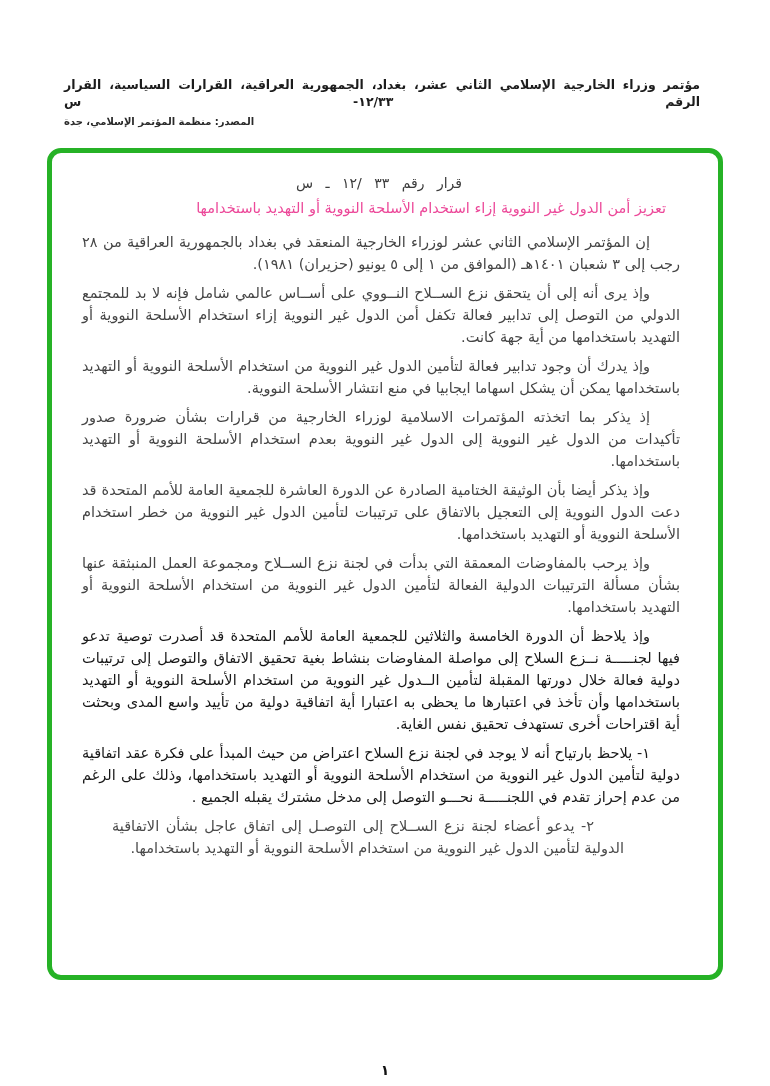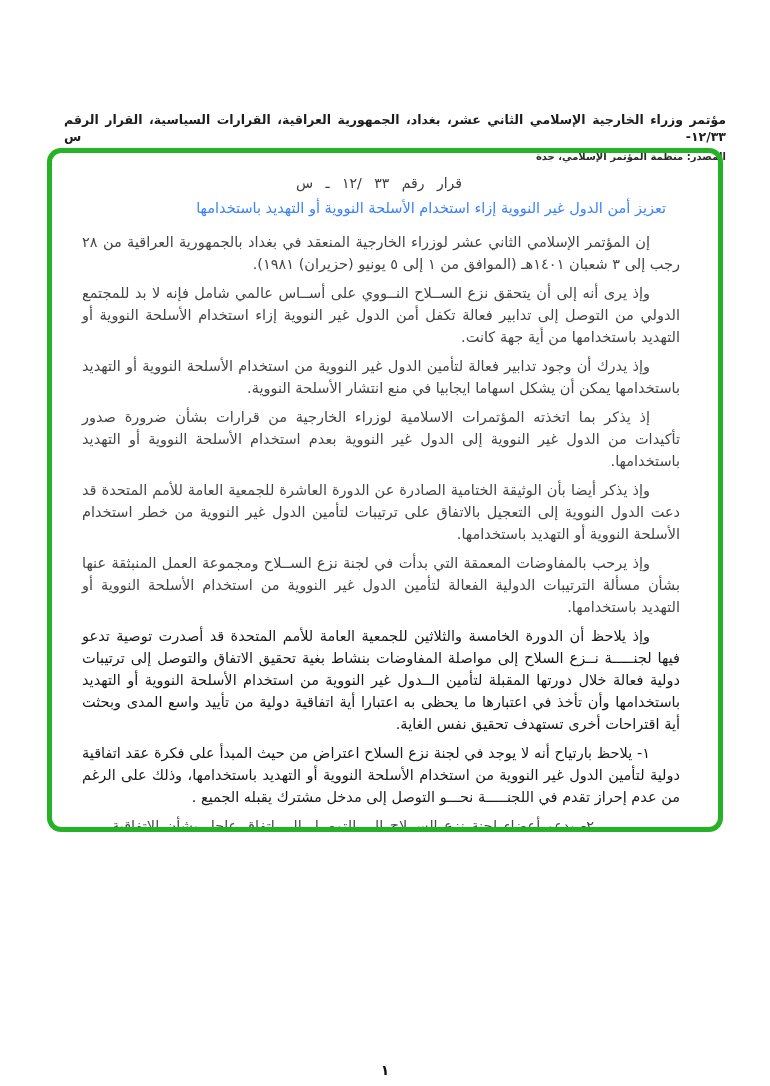--- a/index.html
+++ b/index.html
@@ -12,46 +12,45 @@
     width: 770px;
     height: 1086px;
     background: #ffffff;
     overflow: hidden;
     font-family: "DejaVu Sans", sans-serif;
   }
   .header {
     position: absolute;
     top: 76px;
     left: 64px;
-    right: 44px;
+    right: 70px;
     direction: rtl;
-    margin-top: 35px;
   }
   .header-title {
     font-size: 12.5px;
     font-weight: bold;
     color: #1c1c1c;
     text-align: justify;
     text-align-last: justify;
     line-height: 17px;
   }
   .header-source {
     margin-top: 6px;
     font-size: 10px;
     font-weight: bold;
     color: #2a2a2a;
     direction: rtl;
-    text-align: right;
+    text-align: left;
   }
   .green-box {
     position: absolute;
     top: 148px;
     left: 47px;
     width: 676px;
-    height: 684px;
+    height: 832px;
     box-sizing: border-box;
     border: 5px solid #26b226;
     border-radius: 14px;
     padding: 22px 38px 16px 26px;
     overflow: hidden;
     direction: rtl;
   }
   .res-number {
     text-align: center;
     font-size: 14px;
@@ -61,21 +60,21 @@
   }
   .regarding {
     text-align: center;
     font-size: 15px;
     font-weight: bold;
     color: #2e2e2e;
     margin-bottom: 8px;
   }
   .doc-title {
     font-size: 14.5px;
-    color: #3b82f6;
+    color: #ec4899;
     text-indent: 14px;
     margin-bottom: 12px;
     line-height: 22px;
   }
   .para {
     margin: 0 0 7px 4px;
     font-size: 14.5px;
     line-height: 22px;
     text-align: justify;
     text-indent: 30px;

